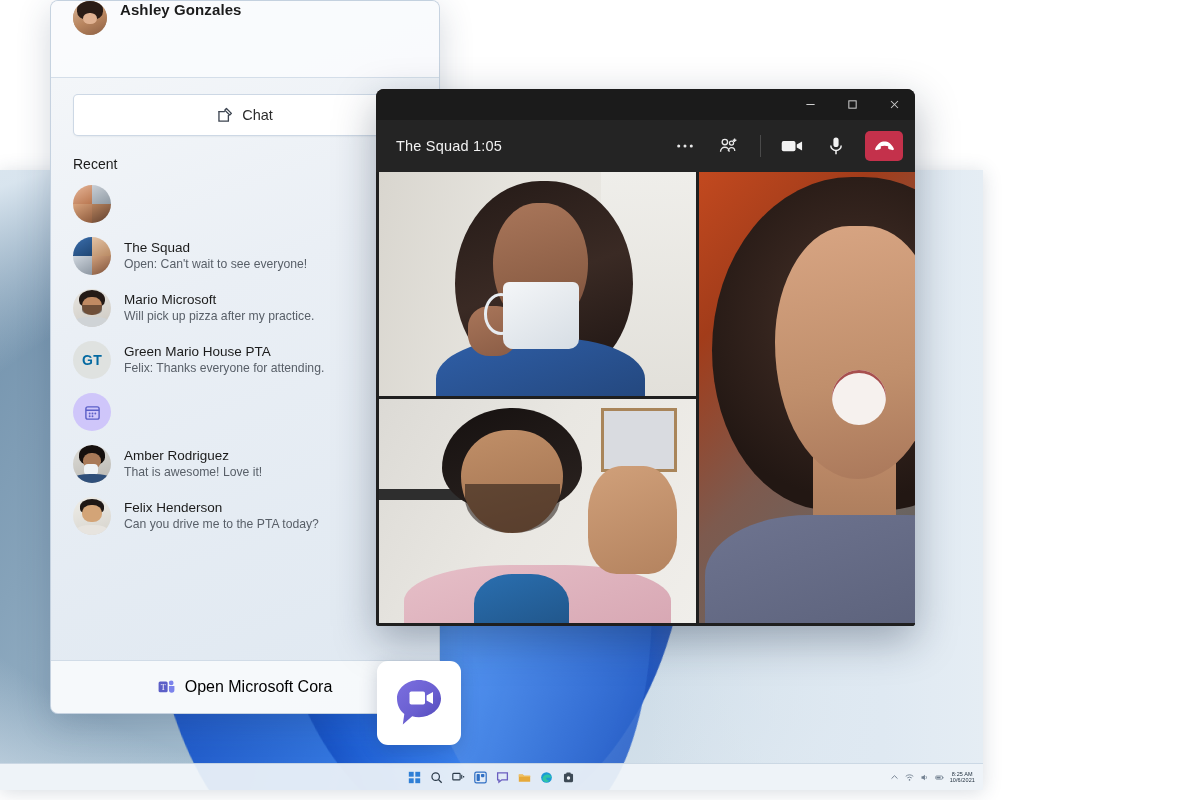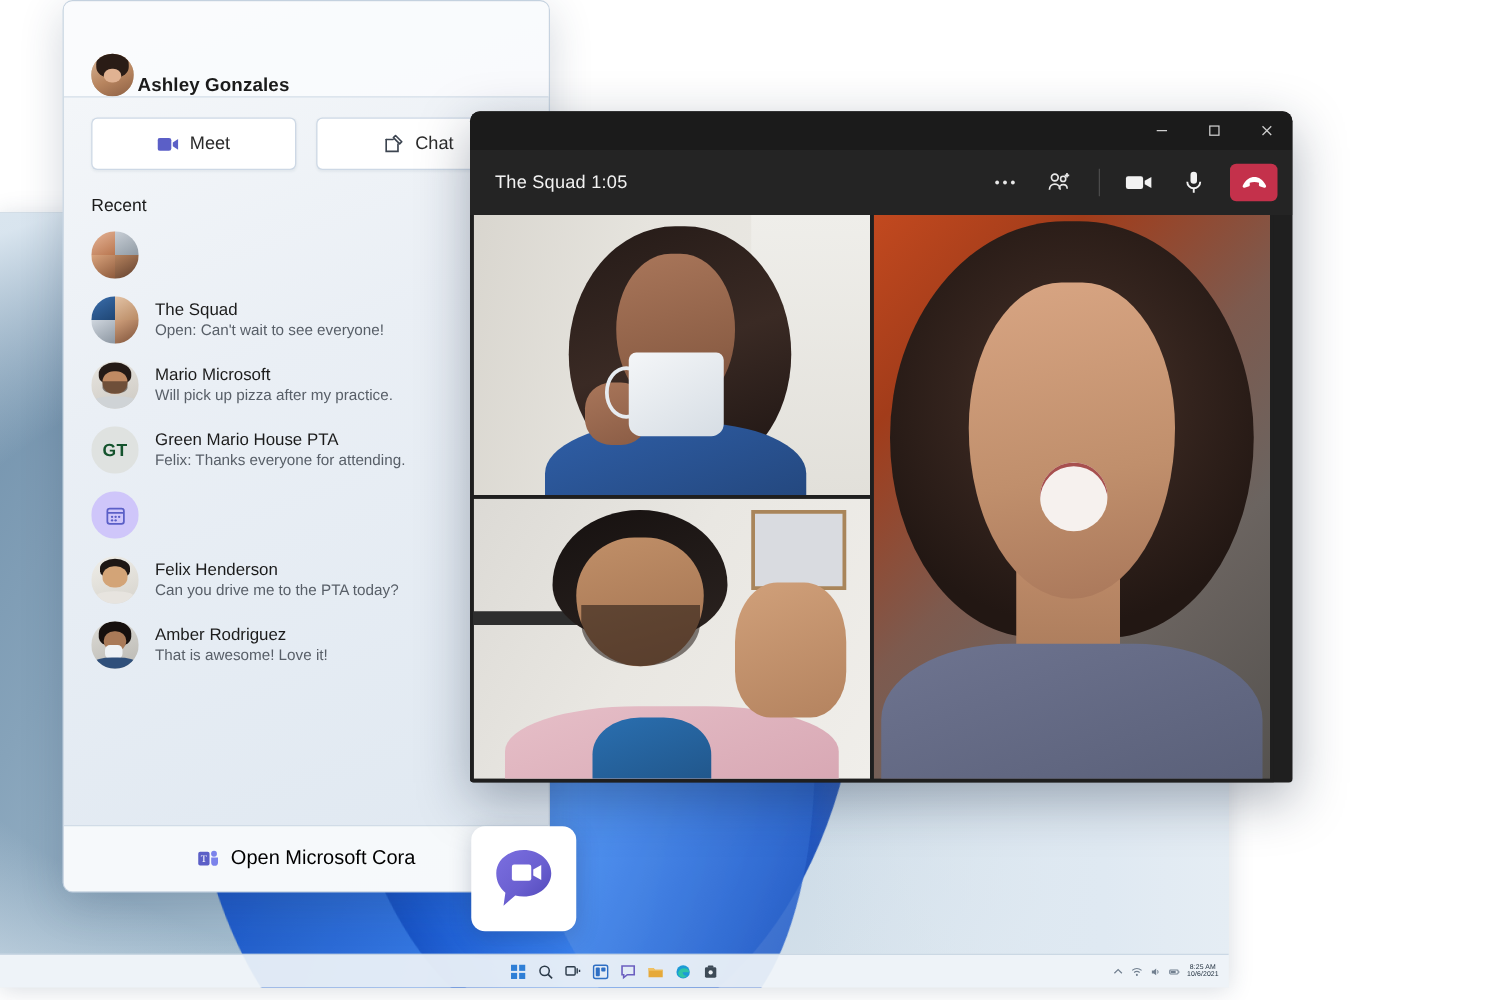--- a/index.html
+++ b/index.html
@@ -60,21 +60,21 @@
   
   #flyout{
     position:absolute;left:50px;top:0;width:388px;height:712px;
     background:linear-gradient(160deg,#f6f8fa 0%,#eaeff5 40%,#dfe8f1 100%);
     border:1px solid rgba(190,205,220,.85);
     border-radius:8px;
     box-shadow:0 10px 34px rgba(35,55,85,.20);
     overflow:hidden;
   }
   #fly-head{
-    height:76px;display:flex;align-items:flex-end;gap:3px;padding:0 22px;
+    height:76px;display:flex;align-items:flex-start;gap:13px;padding:0 22px;
     background:rgba(250,251,253,.92);
     border-bottom:1px solid rgba(196,210,224,.7);
   }
   .avatar{
     width:34px;height:34px;border-radius:50%;flex:none;overflow:hidden;position:relative;
     background:#c9b29a;box-shadow:0 0 0 1px rgba(0,0,0,.06) inset;
   }
   #fly-name{font-size:15px;color:#1b1b1b;font-weight:600;letter-spacing:.1px;}
 
   #fly-actions{display:flex;gap:16px;padding:16px 22px 10px 22px;}
@@ -88,41 +88,41 @@
 
   #fly-list{padding:2px 0 0 0;}
   .chat-row{display:flex;align-items:center;gap:13px;padding:7px 22px;cursor:pointer;}
   .chat-av{width:38px;height:38px;border-radius:50%;flex:none;position:relative;overflow:hidden;}
   .chat-txt{min-width:0;}
   .chat-title{font-size:13.5px;color:#1b1b1b;line-height:17px;white-space:nowrap;}
   .chat-prev{font-size:12.2px;color:#585f68;line-height:17px;white-space:nowrap;overflow:hidden;text-overflow:ellipsis;max-width:250px;}
 
   
   .q{position:absolute;width:50%;height:50%;}
-  .initials{width:100%;height:100%;background:#dfe2e0;color:#14532d;display:flex;align-items:center;justify-content:center;font-size:14px;font-weight:600;letter-spacing:.3px;}
+  .initials{width:100%;height:100%;background:#dfe2e0;color:#0369a1;display:flex;align-items:center;justify-content:center;font-size:14px;font-weight:600;letter-spacing:.3px;}
   .calendar-av{width:100%;height:100%;background:#cfc6fa;display:flex;align-items:center;justify-content:center;}
 
   #fly-foot{
     position:absolute;left:0;bottom:0;width:100%;height:52px;
     background:rgba(247,249,251,.96);
     border-top:1px solid rgba(200,212,226,.8);
     display:flex;align-items:center;justify-content:center;gap:10px;cursor:pointer;
   }
 
   
   #launcher{
     position:absolute;left:377px;top:661px;width:84px;height:84px;
     background:#ffffff;border-radius:11px;
     box-shadow:0 5px 18px rgba(30,50,80,.22);
     display:flex;align-items:center;justify-content:center;
   }
 
   
   #meet{
-    position:absolute;left:376px;top:89px;width:658px;height:537px;
+    position:absolute;left:376px;top:89px;width:539px;height:537px;
     background:#1f1f1f;border-radius:8px 8px 3px 3px;
     box-shadow:0 14px 42px rgba(20,35,60,.34);
     overflow:hidden;
   }
   #meet-chrome{height:31px;background:#1b1b1b;display:flex;align-items:center;justify-content:flex-end;}
   .wbtn{width:42px;height:31px;display:flex;align-items:center;justify-content:center;cursor:pointer;}
   #meet-bar{height:52px;background:#242424;display:flex;align-items:center;padding:0 12px 0 20px;}
   #meet-title{font-size:14.5px;color:#f2f2f2;flex:1;letter-spacing:.2px;}
   #meet-ctrls{display:flex;align-items:center;gap:14px;}
   .ctrl{width:30px;height:30px;display:flex;align-items:center;justify-content:center;cursor:pointer;border-radius:4px;}
@@ -252,27 +252,20 @@
     <div id="fly-head">
       <div class="avatar">
         <div style="position:absolute;inset:0;background:linear-gradient(155deg,#d9b79a 0%,#b8855f 55%,#8c5f43 100%);"></div>
         <div style="position:absolute;left:12%;top:-6%;width:76%;height:62%;border-radius:50% 50% 40% 40%;background:#2a1c16;"></div>
         <div style="position:absolute;left:30%;top:34%;width:40%;height:34%;border-radius:50%;background:#e0b292;"></div>
       </div>
       <div id="fly-name">Ashley Gonzales</div>
     </div>
 
     <div id="fly-actions">
-      <div class="act-btn">
-        <svg width="17" height="13" viewBox="0 0 20 14">
-          <rect x="0" y="1" width="13" height="12" rx="2.2" fill="#5b5fc7"></rect>
-          <path d="M14.4 5.2L19.4 2v10l-5-3.2z" fill="#5b5fc7"></path>
-        </svg>
-        <span>Meet</span>
-      </div>
       <div class="act-btn">
         <svg width="16" height="16" viewBox="0 0 18 18">
           <path d="M2.2 5.2v10.6h10.6V9.4" fill="none" stroke="#3c4450" stroke-width="1.5" stroke-linecap="round"></path>
           <path d="M2.2 5.2h6.2" fill="none" stroke="#3c4450" stroke-width="1.5" stroke-linecap="round"></path>
           <path d="M10.6 1.6l5.6 5.6-1.9 1.9-5.6-5.6z" fill="none" stroke="#3c4450" stroke-width="1.5" stroke-linejoin="round"></path>
         </svg>
         <span>Chat</span>
       </div>
     </div>
 
@@ -337,42 +330,42 @@
                 <circle cx="12" cy="10" r="1" fill="#5b5fc7"></circle>
               <circle cx="6" cy="13" r="1" fill="#5b5fc7"></circle>
                 <circle cx="9" cy="13" r="1" fill="#5b5fc7"></circle>
             </svg>
           </div>
         </div>
       </div>
 
       <div class="chat-row">
         <div class="chat-av">
-          <div style="position:absolute;inset:0;background:linear-gradient(160deg,#efeee9,#d6d3cc);"></div>
-          <div style="position:absolute;left:18%;top:4%;width:64%;height:40%;border-radius:50% 50% 34% 34%;background:#1e1714;"></div>
-          <div style="position:absolute;left:24%;top:20%;width:52%;height:46%;border-radius:46%;background:#d3a477;"></div>
-          <div style="position:absolute;left:10%;bottom:0;width:80%;height:26%;border-radius:44% 44% 0 0;background:#e7e4df;"></div>
-        </div>
-        <div class="chat-txt">
-          <div class="chat-title">Felix Henderson</div>
-          <div class="chat-prev">Can you drive me to the PTA today?</div>
-        </div>
-      </div>
-
-      <div class="chat-row">
-        <div class="chat-av">
           <div style="position:absolute;inset:0;background:linear-gradient(160deg,#deddd8,#b9b7b1);"></div>
           <div style="position:absolute;left:16%;top:0;width:68%;height:52%;border-radius:50% 50% 38% 38%;background:#16100e;"></div>
           <div style="position:absolute;left:26%;top:20%;width:48%;height:44%;border-radius:46%;background:#a97a58;"></div>
           <div style="position:absolute;left:28%;top:50%;width:38%;height:30%;border-radius:4px;background:#eef2f5;"></div>
           <div style="position:absolute;left:4%;bottom:0;width:92%;height:24%;border-radius:42% 42% 0 0;background:#2f4f7a;"></div>
         </div>
         <div class="chat-txt">
           <div class="chat-title">Amber Rodriguez</div>
           <div class="chat-prev">That is awesome! Love it!</div>
+        </div>
+      </div>
+
+      <div class="chat-row">
+        <div class="chat-av">
+          <div style="position:absolute;inset:0;background:linear-gradient(160deg,#efeee9,#d6d3cc);"></div>
+          <div style="position:absolute;left:18%;top:4%;width:64%;height:40%;border-radius:50% 50% 34% 34%;background:#1e1714;"></div>
+          <div style="position:absolute;left:24%;top:20%;width:52%;height:46%;border-radius:46%;background:#d3a477;"></div>
+          <div style="position:absolute;left:10%;bottom:0;width:80%;height:26%;border-radius:44% 44% 0 0;background:#e7e4df;"></div>
+        </div>
+        <div class="chat-txt">
+          <div class="chat-title">Felix Henderson</div>
+          <div class="chat-prev">Can you drive me to the PTA today?</div>
         </div>
       </div>
     </div>
 
     <div id="fly-foot">
       <svg width="17" height="16" viewBox="0 0 18 17">
         <rect x="0.6" y="2.6" width="9.6" height="11.6" rx="1.6" fill="#5b5fc7"></rect>
         <text x="5.4" y="11.6" font-size="8.6" font-family="Liberation Serif, serif" fill="#ffffff" text-anchor="middle">T</text>
         <circle cx="14" cy="4.2" r="2.5" fill="#7b83eb"></circle>
         <path d="M11.6 7.4h5.8v4.2a2.9 2.9 0 0 1-5.8 0z" fill="#7b83eb"></path>

